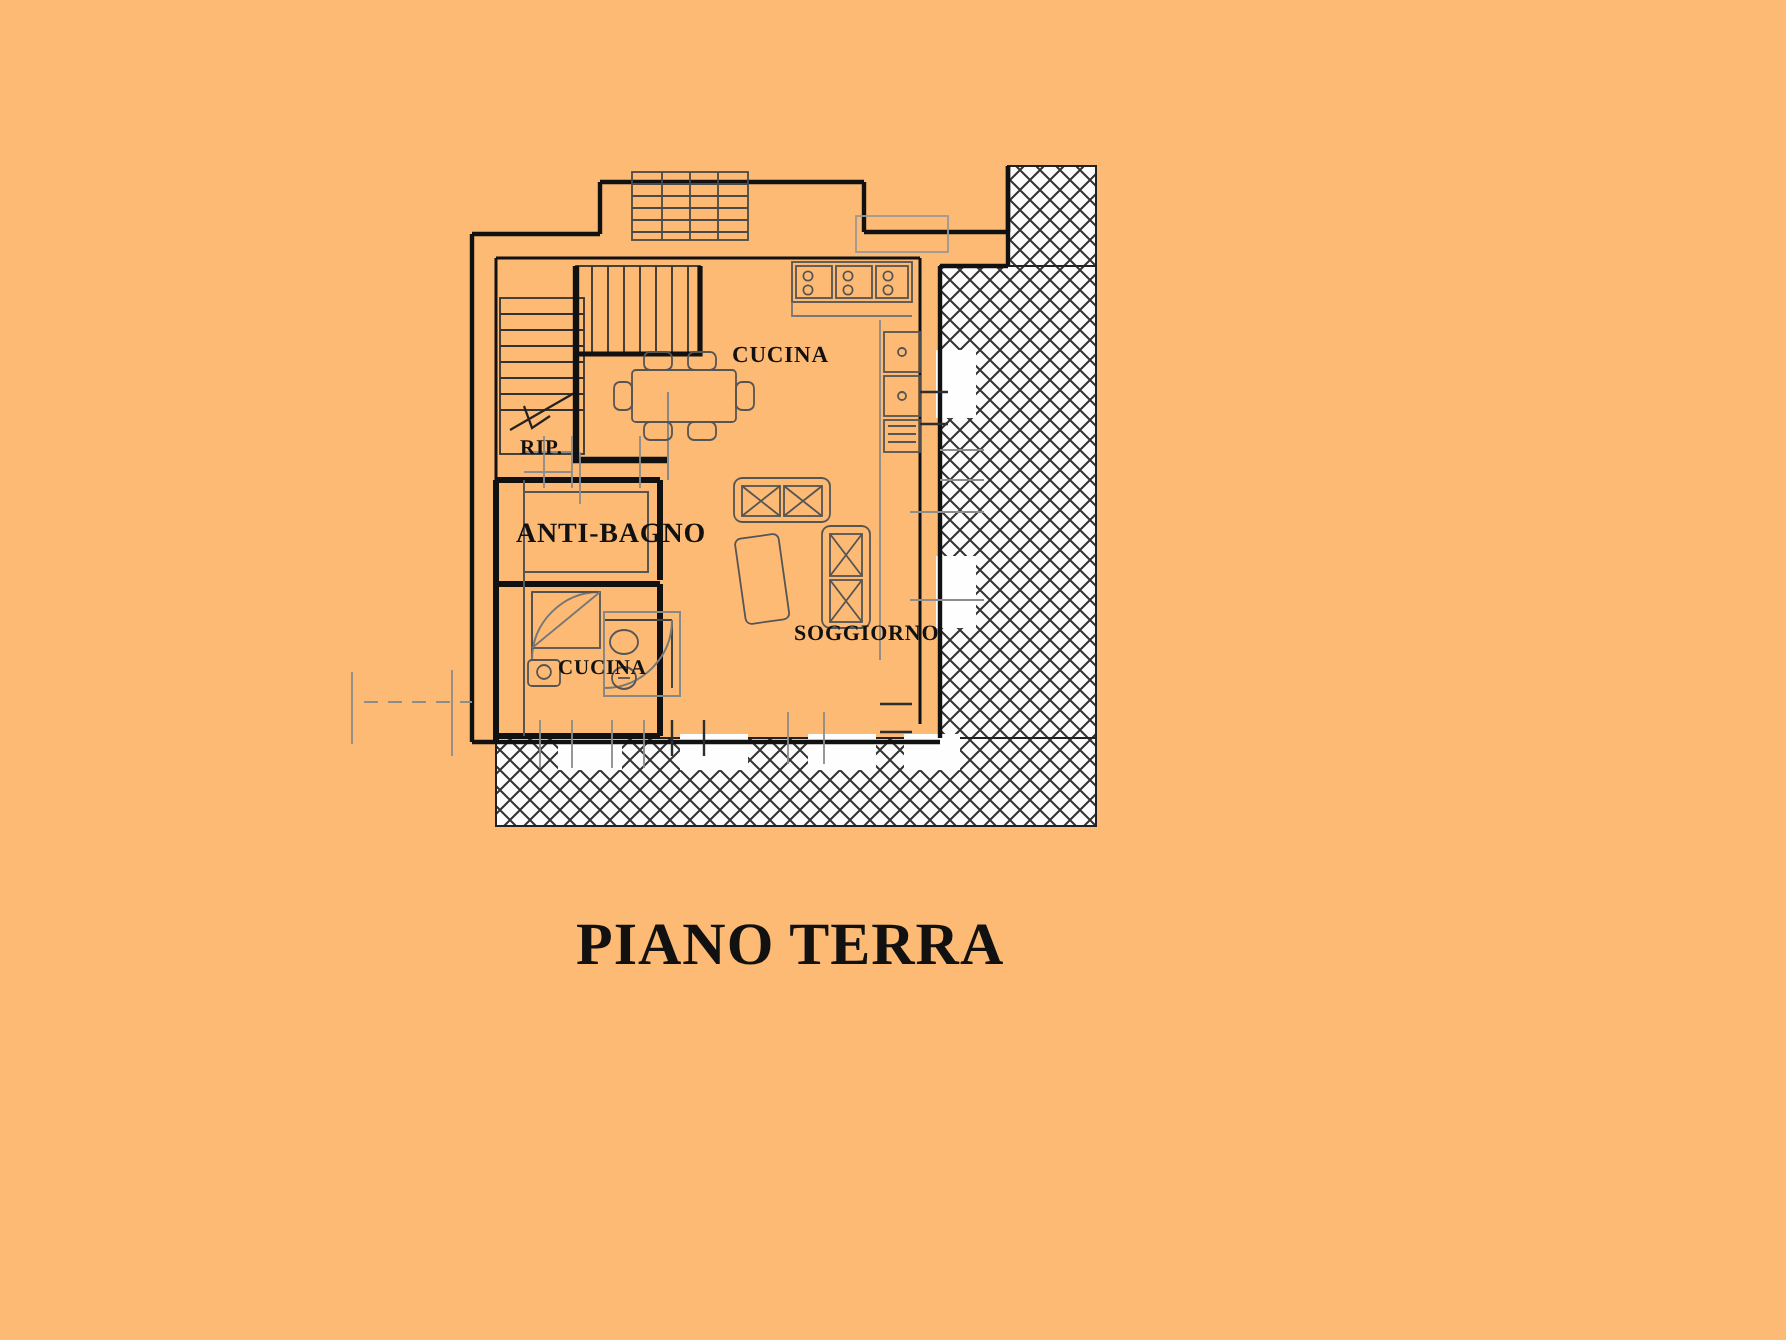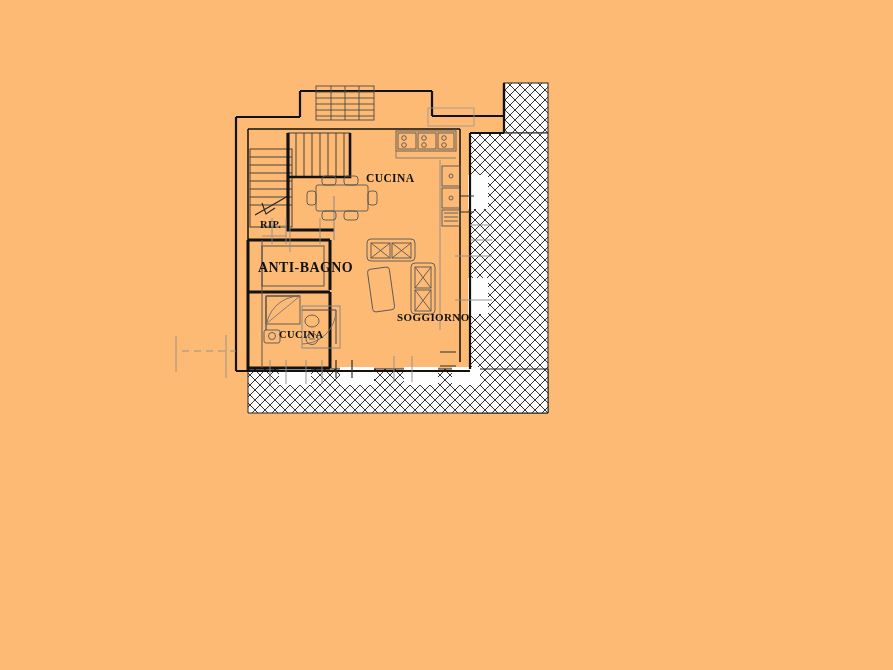--- a/index.html
+++ b/index.html
@@ -248,14 +248,15 @@
       <path d="M460,196 L474,196 M460,212 L474,212"></path>
     </g>
   </svg>
 
   <div class="room-label" id="label-cucina">CUCINA</div>
   <div class="room-label" id="label-rip">RIP.</div>
   <div class="room-label" id="label-antibagno">ANTI-BAGNO</div>
   <div class="room-label" id="label-bagno">CUCINA</div>
   <div class="room-label" id="label-soggiorno">SOGGIORNO</div>
 
+  <div id="plan-title">PIANO TERRA</div>
 
 </div>
 
 </body></html>

